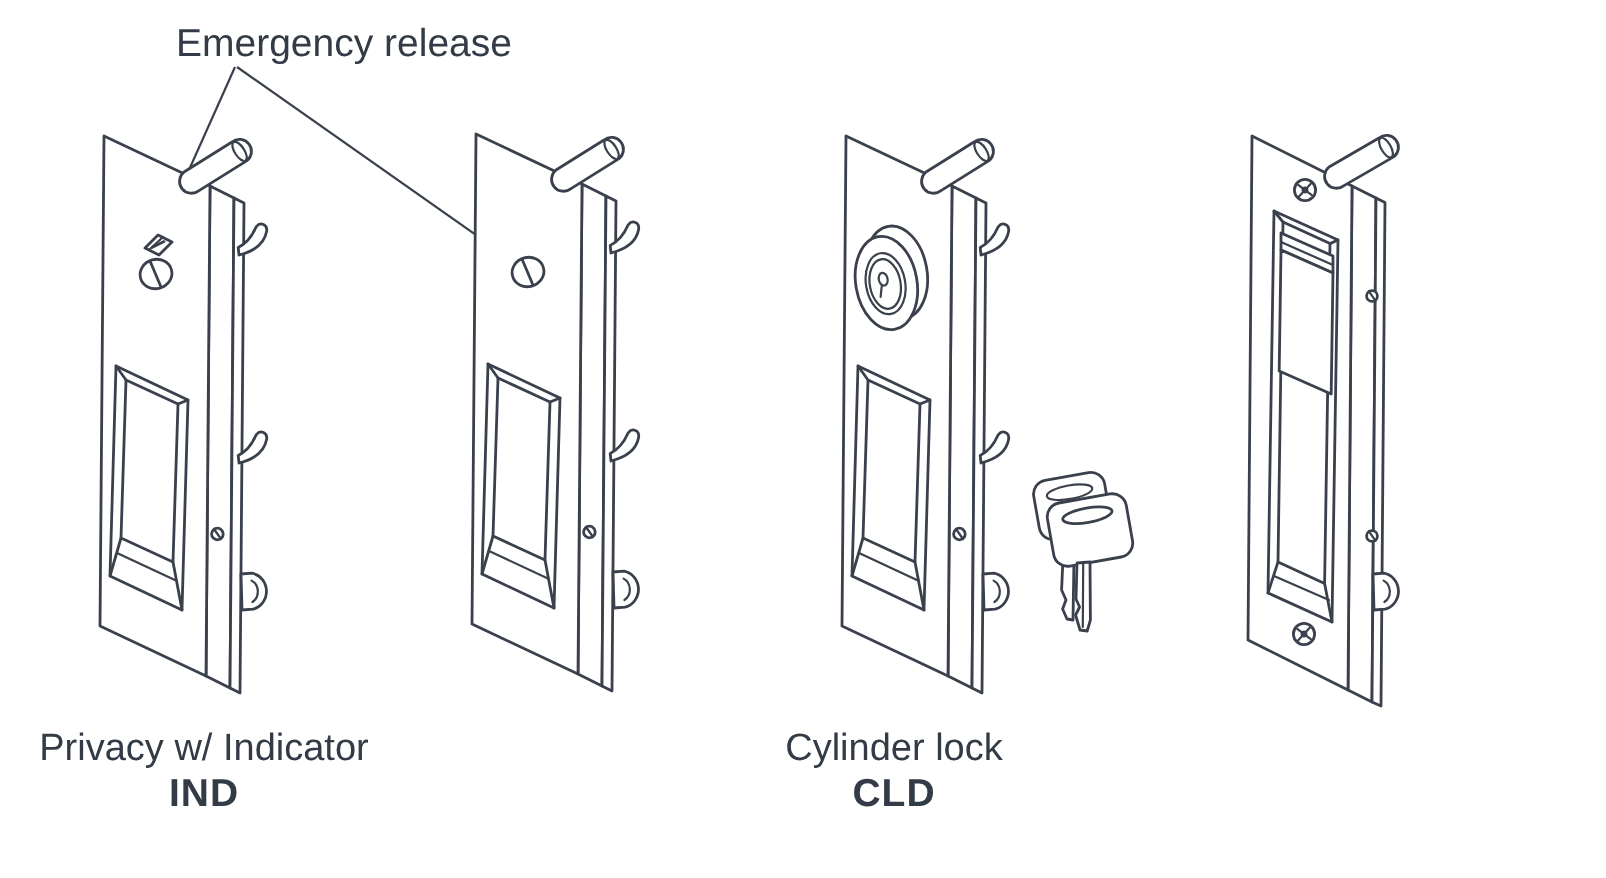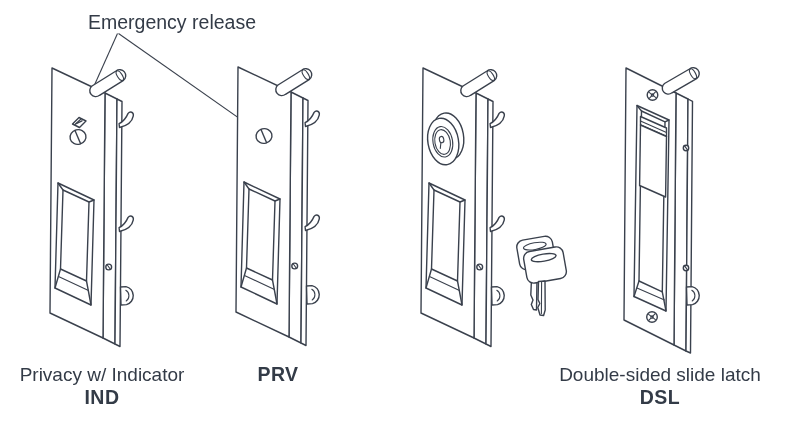--- a/index.html
+++ b/index.html
@@ -162,20 +162,19 @@
     </g>
   </svg>
 
   <div class="annotation">Emergency release</div>
 
   <div class="caption cap-ind">
     <div class="cap-name">Privacy w/ Indicator</div>
     <div class="cap-code">IND</div>
   </div>
   <div class="caption cap-prv">
-    <div class="cap-code">PRV</div>
   </div>
-  <div class="caption cap-dsl">
-    <div class="cap-name">Double-sided slide latch</div>
-    <div class="cap-code">DSL</div>
+  <div class="caption cap-cld">
+    <div class="cap-name">Cylinder lock</div>
+    <div class="cap-code">CLD</div>
   </div>
 
 </div>
 
 </body></html>

